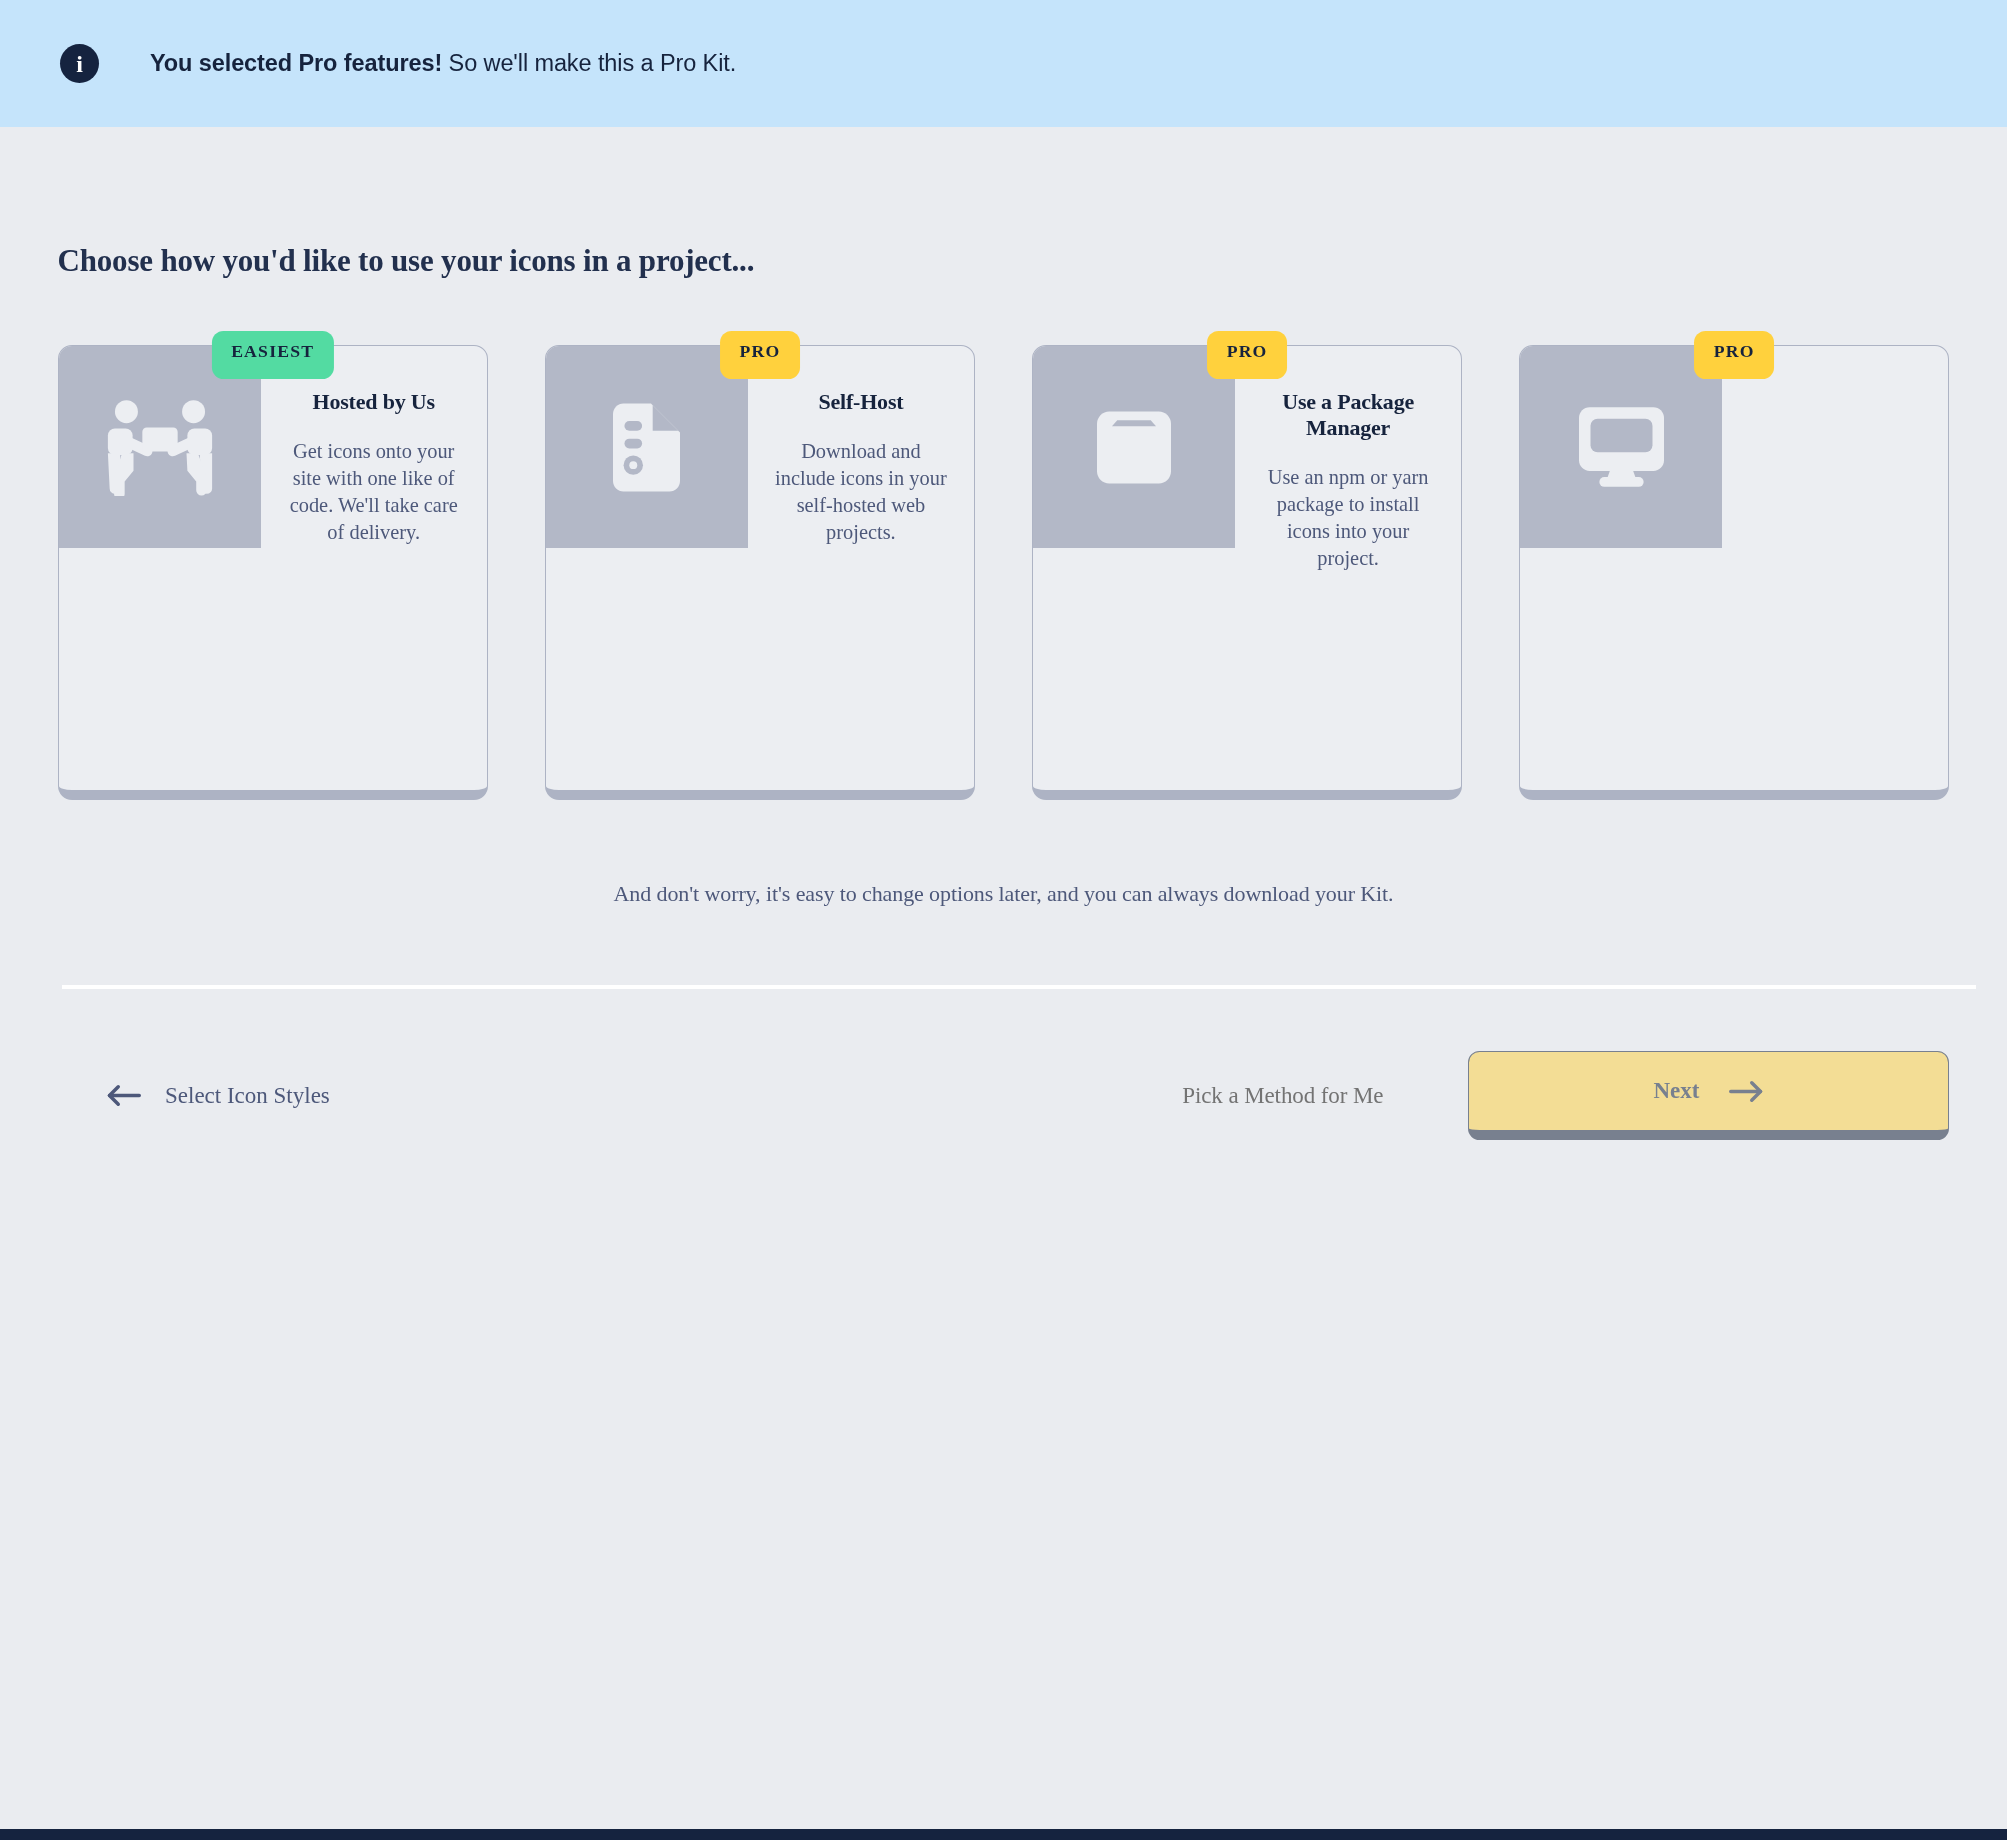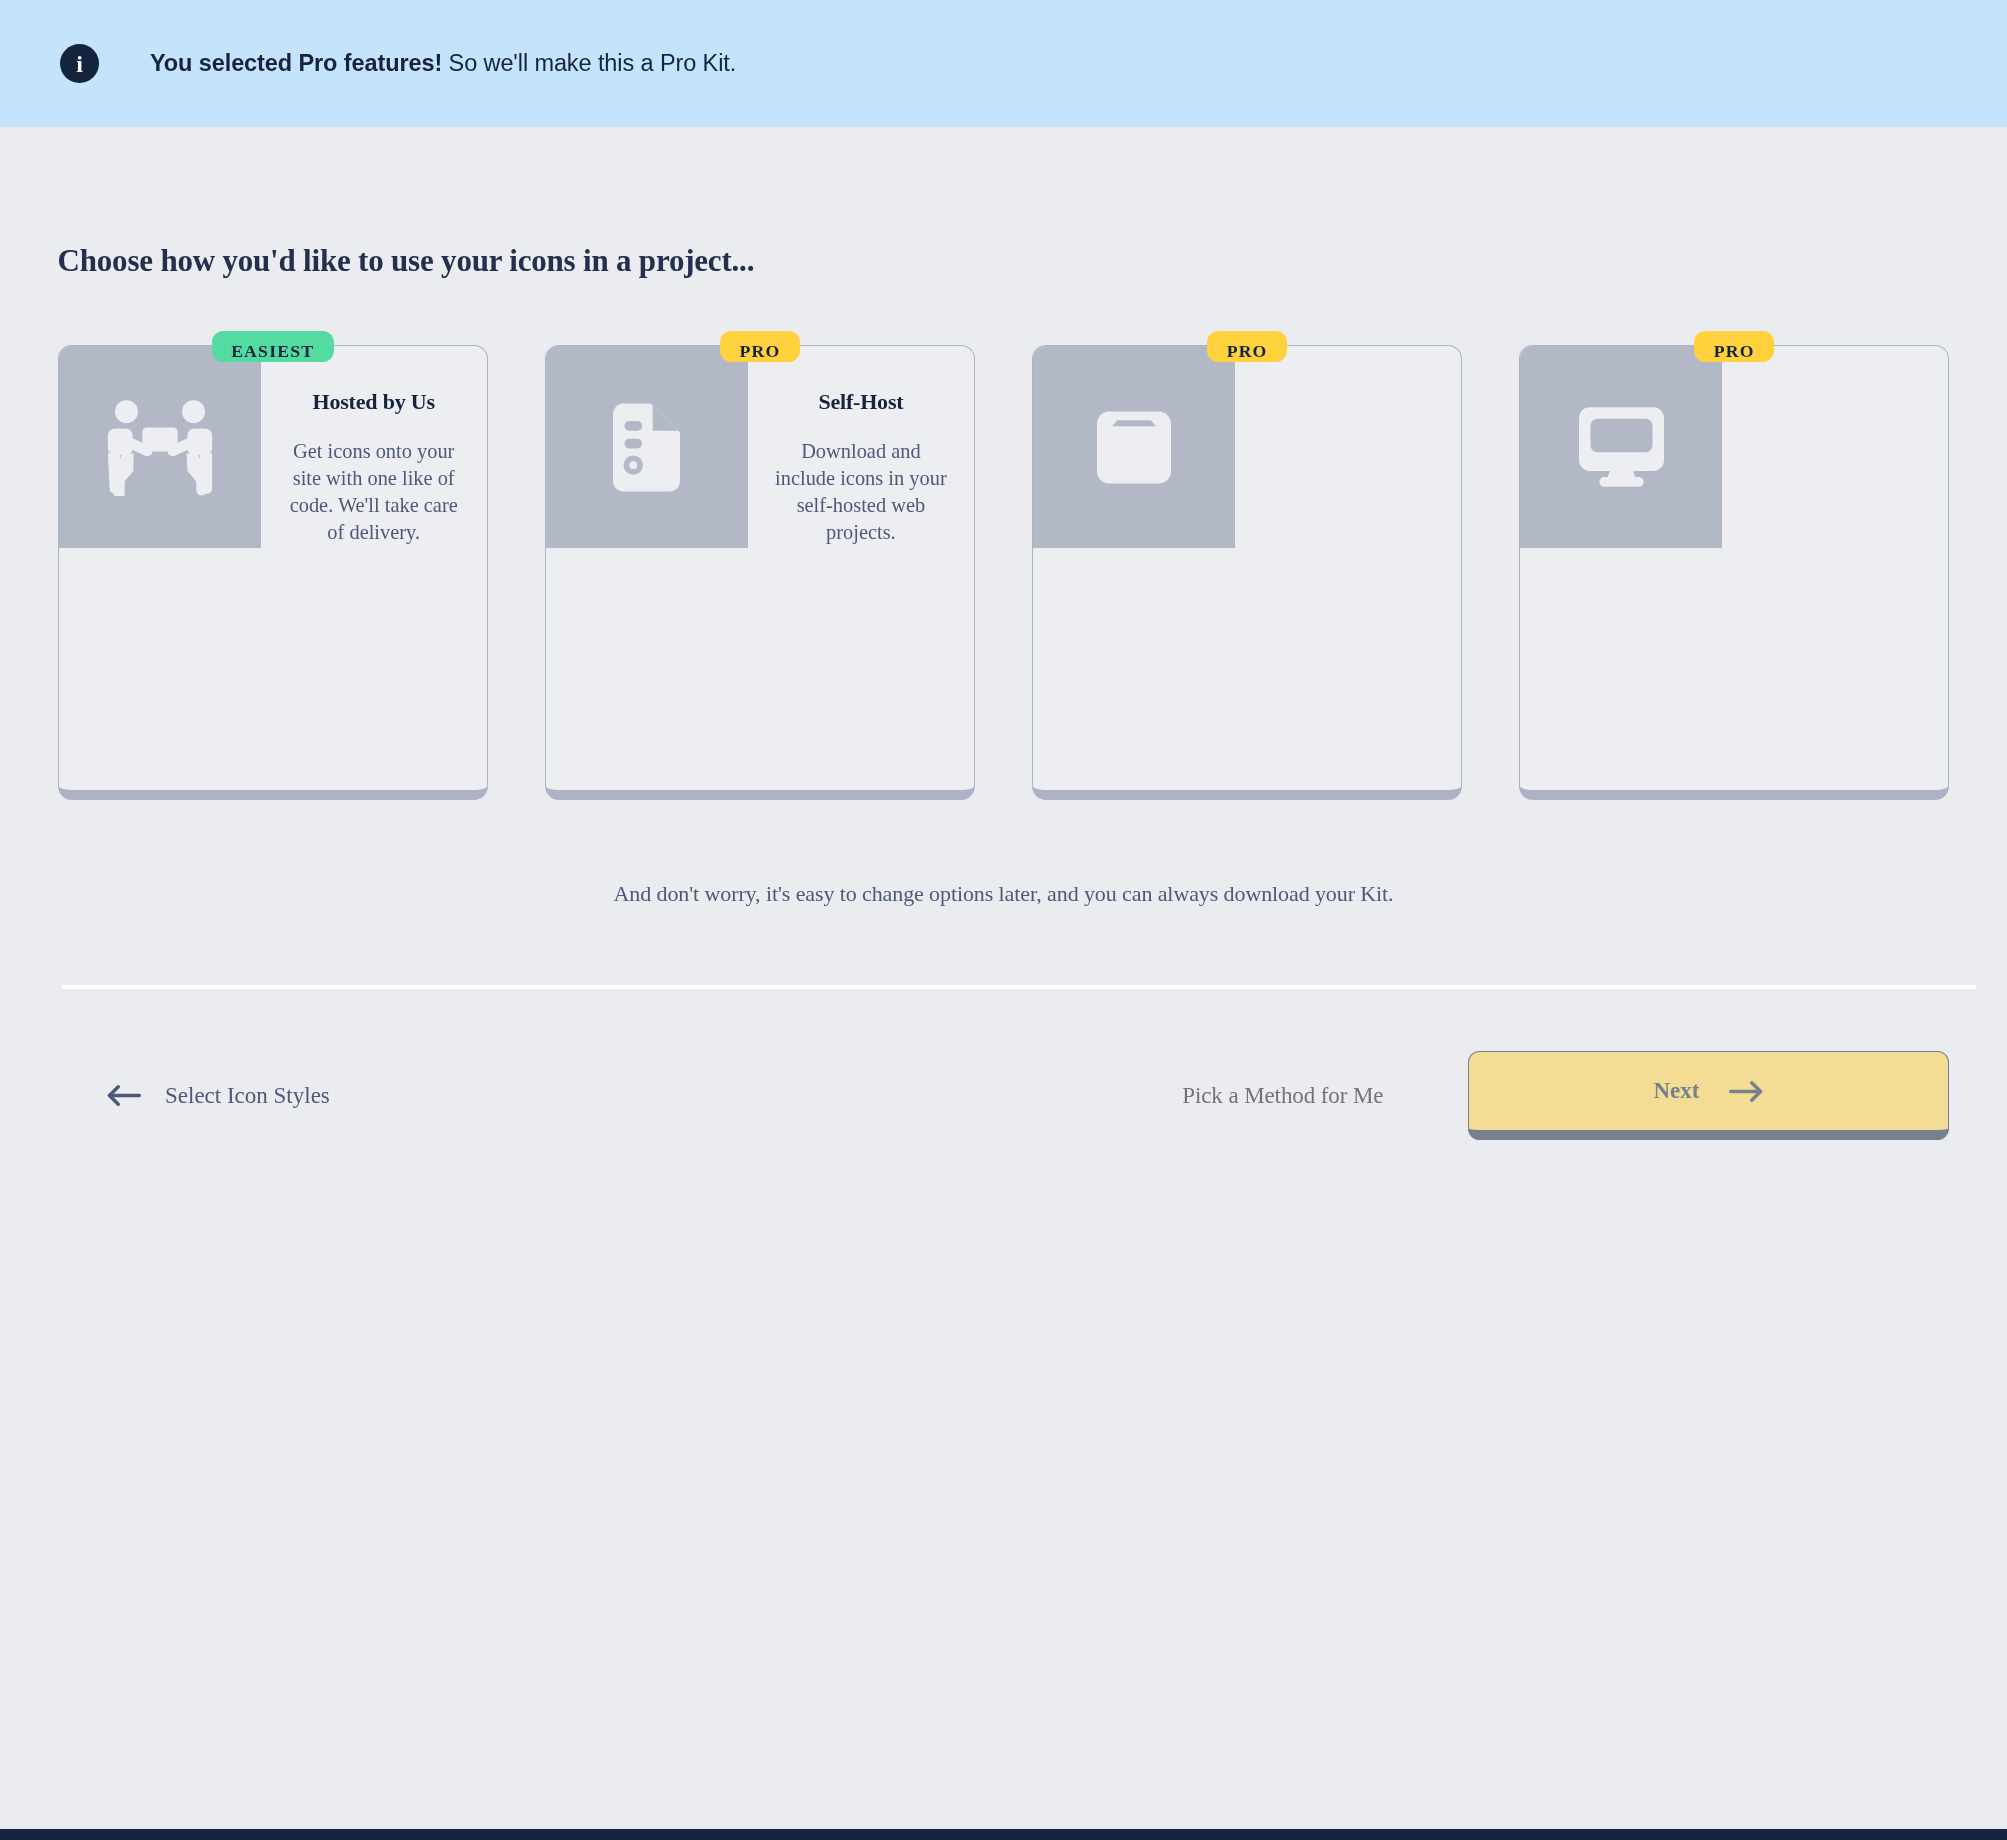--- a/index.html
+++ b/index.html
@@ -76,21 +76,21 @@
     flex: 1 1 0;
     padding-top: 14px;
   }
 
   .badge {
     position: absolute;
     top: 0;
     left: 50%;
     transform: translateX(-50%);
     z-index: 3;
-    height: 31px;
+    height: 48px;
     line-height: 40px;
     padding: 0 19.5px;
     border-radius: 11.5px;
     font-size: 17.7px;
     font-weight: bold;
     letter-spacing: 1.2px;
     color: #16233d;
     white-space: nowrap;
   }
   .badge.easiest { background: #53dba2; }
@@ -279,20 +279,24 @@
       <span class="badge pro">PRO</span>
       <div class="card">
         <div class="card-thumb">
           <span>
             <svg width="74" height="73" viewBox="0 0 84 82" fill="#eceef2" xmlns="http://www.w3.org/2000/svg">
               <path d="M14 0h56c7.7 0 14 6.3 14 14v54c0 7.7-6.3 14-14 14H14C6.3 82 0 75.7 0 68V14C0 6.3 6.3 0 14 0z"></path>
               <path d="M17 17l6-7h38l6 7z" fill="#b3b8c7"></path>
             </svg>
           </span>
         </div>
+        <div class="card-body">
+          <div class="card-title">Use a Package Manager</div>
+          <div class="card-desc">Use an npm or yarn package to install icons into your project.</div>
+        </div>
       </div>
     </div>
 
     <div class="card-wrap">
       <span class="badge pro">PRO</span>
       <div class="card">
         <div class="card-thumb">
           <span>
             <svg width="85" height="80" viewBox="0 0 96 90" fill="#eceef2" xmlns="http://www.w3.org/2000/svg">
               <path d="M12 0h72c6.6 0 12 5.4 12 12v48c0 6.6-5.4 12-12 12H12C5.4 72 0 66.6 0 60V12C0 5.4 5.4 0 12 0z"></path>

